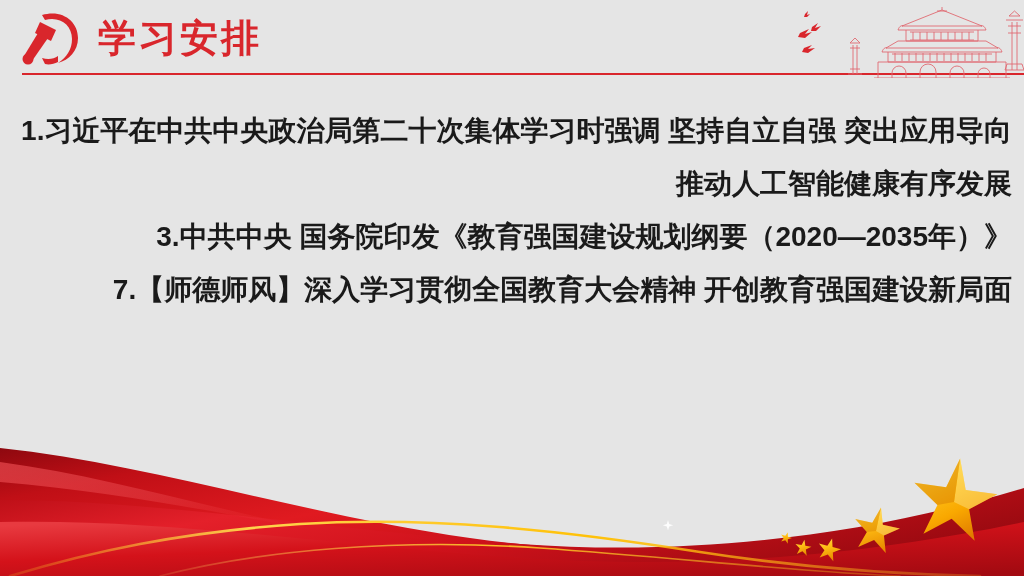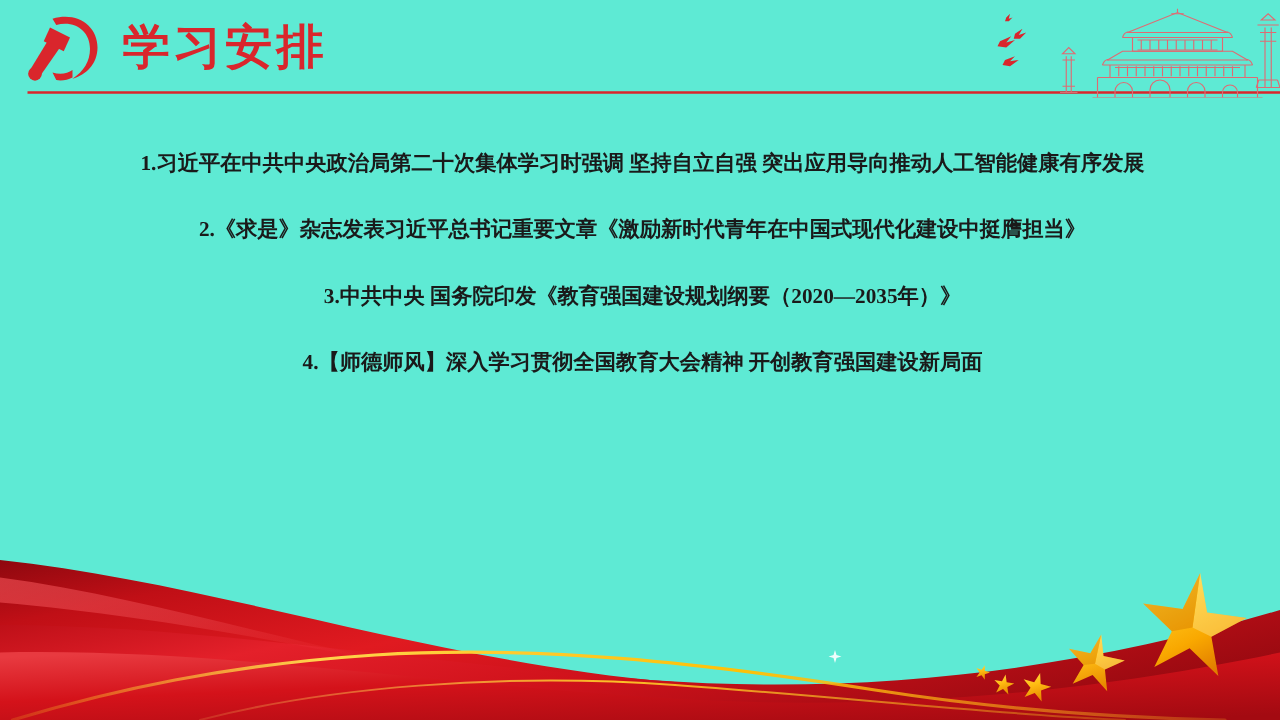--- a/index.html
+++ b/index.html
@@ -9,23 +9,22 @@
     height: 576px;
     overflow: hidden;
     background: #ffffff;
     font-family: "Liberation Sans", "DejaVu Sans", sans-serif;
   }
 
   #slide {
     position: relative;
     width: 1024px;
     height: 576px;
-    background: #5eead4;
+    background: #e5e5e5;
     overflow: hidden;
-    font-family: Liberation Serif, serif;
   }
 
   
   #header {
     position: absolute;
     left: 0; top: 0;
     width: 1024px;
     height: 86px;
   }
 
@@ -68,26 +67,26 @@
 
   
   #content {
     position: absolute;
     left: 16px;
     top: 104px;
     width: 996px;
   }
 
   .content-item {
-    font-size: 17px;
+    font-size: 28px;
     font-weight: bold;
     color: #1a1a1a;
     line-height: 53px;
     letter-spacing: 0px;
-    text-align: center;
+    text-align: right;
     word-break: break-all;
   }
 
   
   #ribbon {
     position: absolute;
     left: 0;
     bottom: 0;
     width: 1024px;
     height: 150px;
@@ -208,23 +207,22 @@
           </g>
 
         </g>
       </svg>
     </div>
 
   </div>
 
   <div id="content">
     <div class="content-item">1.习近平在中共中央政治局第二十次集体学习时强调 坚持自立自强 突出应用导向推动人工智能健康有序发展</div>
-    <div class="content-item">2.《求是》杂志发表习近平总书记重要文章《激励新时代青年在中国式现代化建设中挺膺担当》</div>
     <div class="content-item">3.中共中央 国务院印发《教育强国建设规划纲要（2020—2035年）》</div>
-    <div class="content-item">4.【师德师风】深入学习贯彻全国教育大会精神 开创教育强国建设新局面</div>
+    <div class="content-item">7.【师德师风】深入学习贯彻全国教育大会精神 开创教育强国建设新局面</div>
   </div>
 
   <div id="ribbon">
     <svg width="1024" height="150" viewBox="0 0 1024 150" preserveAspectRatio="none" xmlns="http://www.w3.org/2000/svg">
       <defs>
         <linearGradient id="gRedA" x1="0" y1="0" x2="1" y2="0.6">
           <stop offset="0%" stop-color="#8E080F"></stop>
           <stop offset="18%" stop-color="#C00F16"></stop>
           <stop offset="45%" stop-color="#E01A20"></stop>
           <stop offset="72%" stop-color="#C8101A"></stop>

